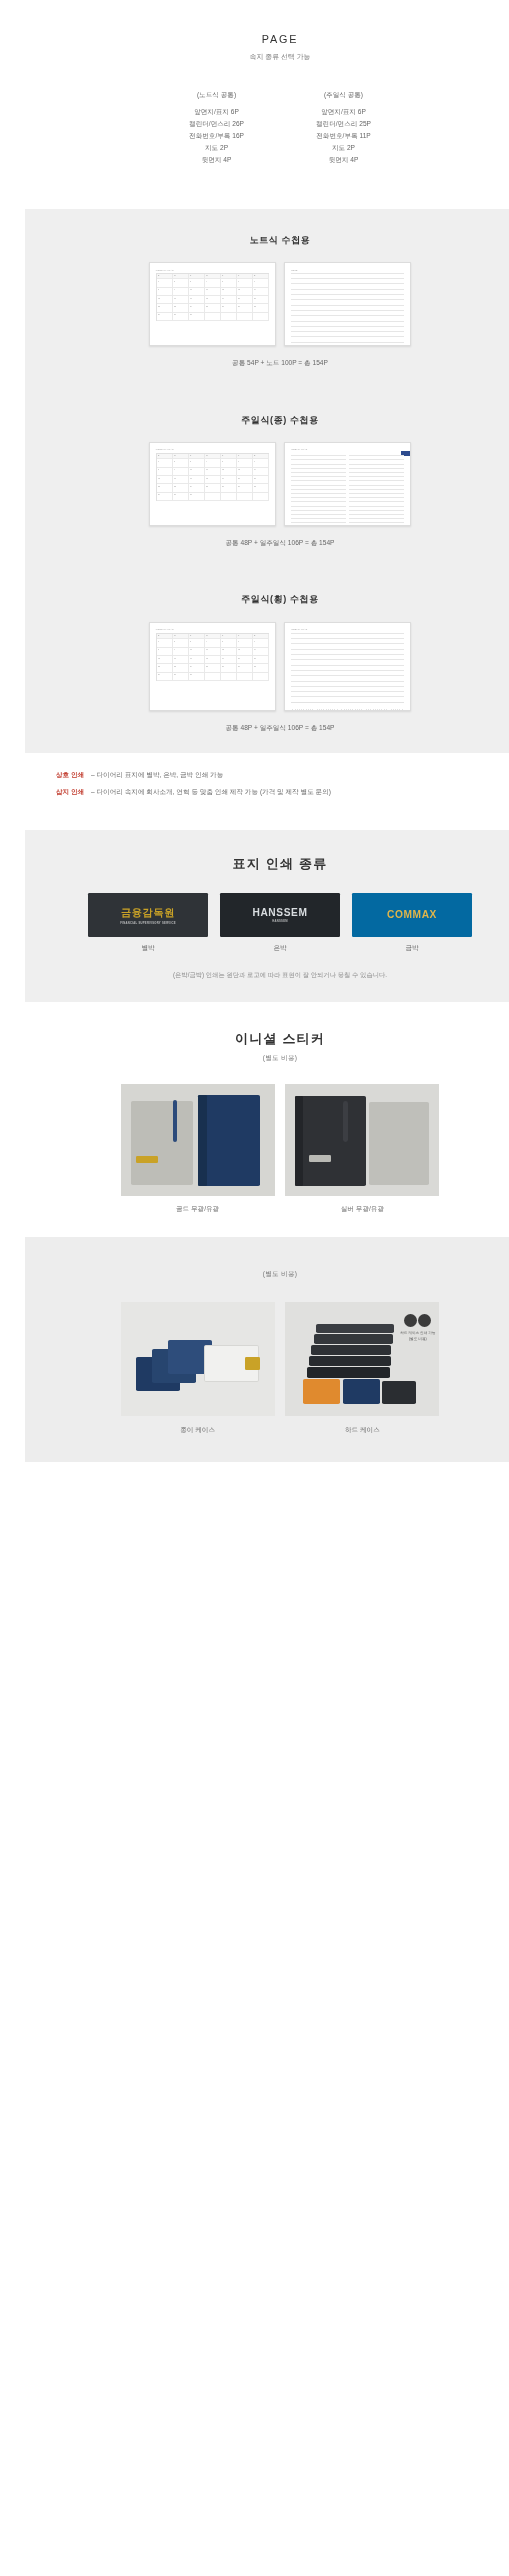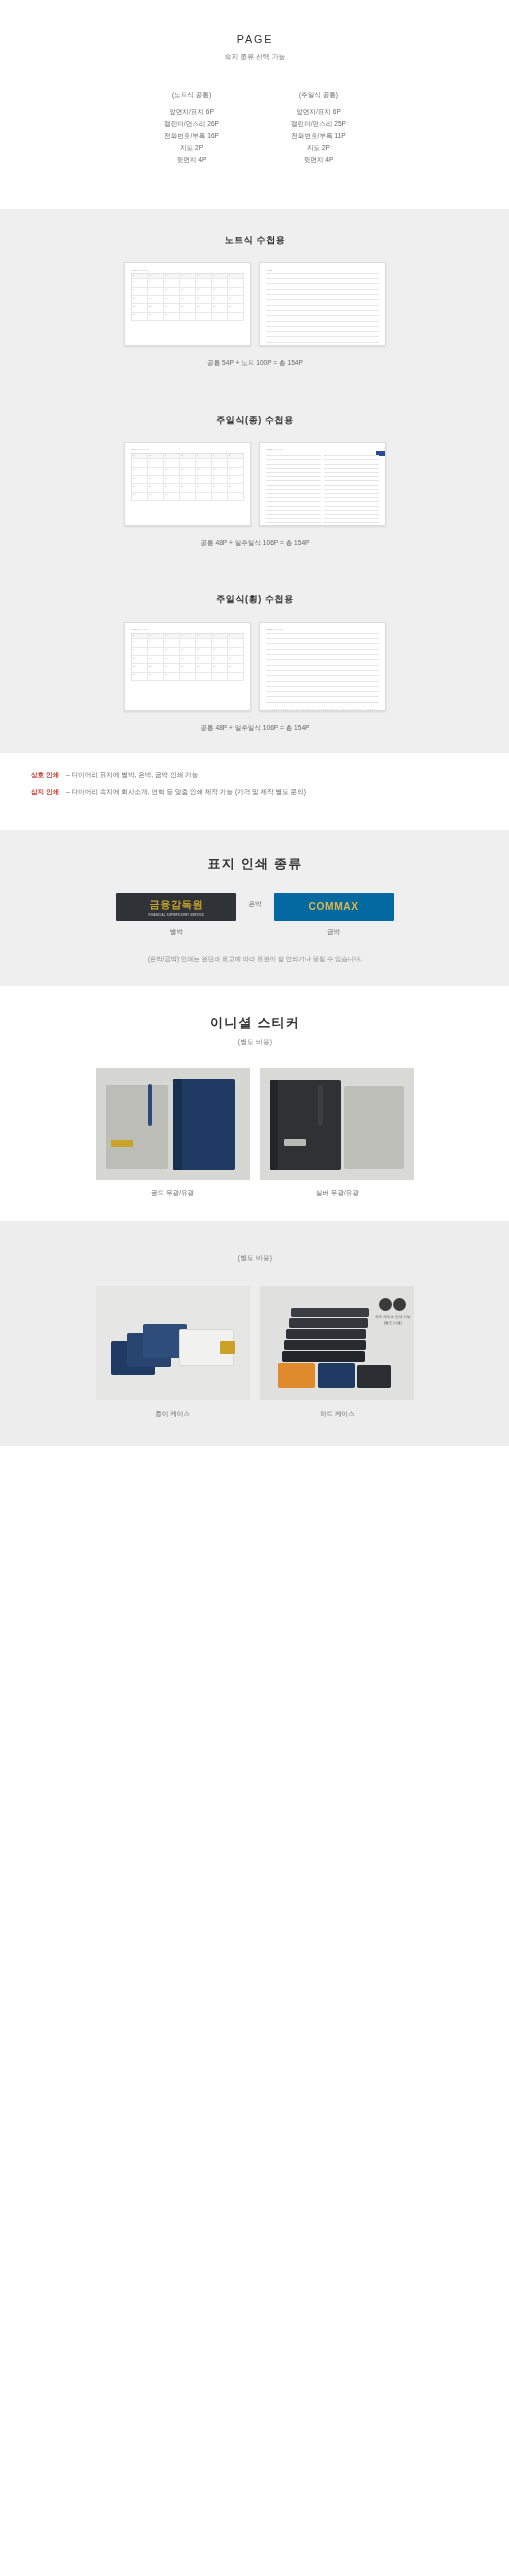--- a/index.html
+++ b/index.html
@@ -2,21 +2,21 @@
 <html style="font-size:9.6px"><head>
 <meta charset="utf-8">
 <style>
   * { box-sizing: border-box; margin: 0; padding: 0; }
   html, body {
     width: 510px;
     background: #ffffff;
     font-family: "Liberation Sans", sans-serif;
     color: #444;
   }
-  .page { width: 510px; }
+  .page { width: 510px; padding-left: 25px; }
 
   
   .sec { width: 510px; padding: 0; }
   .sec-white { background: #ffffff; }
   .sec-gray  { background: #efefef; }
   .sec-gray2 { background: #ededed; }
 
   .sec-title {
     text-align: center;
     font-size: 13px;
@@ -121,21 +121,21 @@
   #cover-types { padding: 25px 0 21.6px; }
   .plates {
     display: flex;
     justify-content: center;
     gap: 12px;
     margin-top: 20.4px;
   }
   .plate-wrap { text-align:center; }
   .plate {
     width: 120px;
-    height: 28px;
+    height: 44px;
     display: flex;
     align-items: center;
     justify-content: center;
     border-radius: 1.2px;
     font-weight: bold;
     letter-spacing: 0.6px;
     position: relative;
     overflow: hidden;
   }
   .plate .plate-label { font-size: 10.2px; }
@@ -492,20 +492,26 @@
       <div class="plate-wrap">
         <div class="plate plate-black">
           <div style="text-align:center">
             <div class="plate-label">금융감독원</div>
             <div class="plate-sub">FINANCIAL SUPERVISORY SERVICE</div>
           </div>
         </div>
         <div class="plate-cap">별박</div>
       </div>
       <div class="plate-wrap">
+        <div class="plate plate-silver">
+          <div style="text-align:center">
+            <div class="plate-label">HANSSEM</div>
+            <div class="plate-sub">HANSSEM</div>
+          </div>
+        </div>
         <div class="plate-cap">은박</div>
       </div>
       <div class="plate-wrap">
         <div class="plate plate-gold">
           <div style="text-align:center">
             <div class="plate-label">COMMAX</div>
             <div class="plate-sub"></div>
           </div>
         </div>
         <div class="plate-cap">금박</div>

